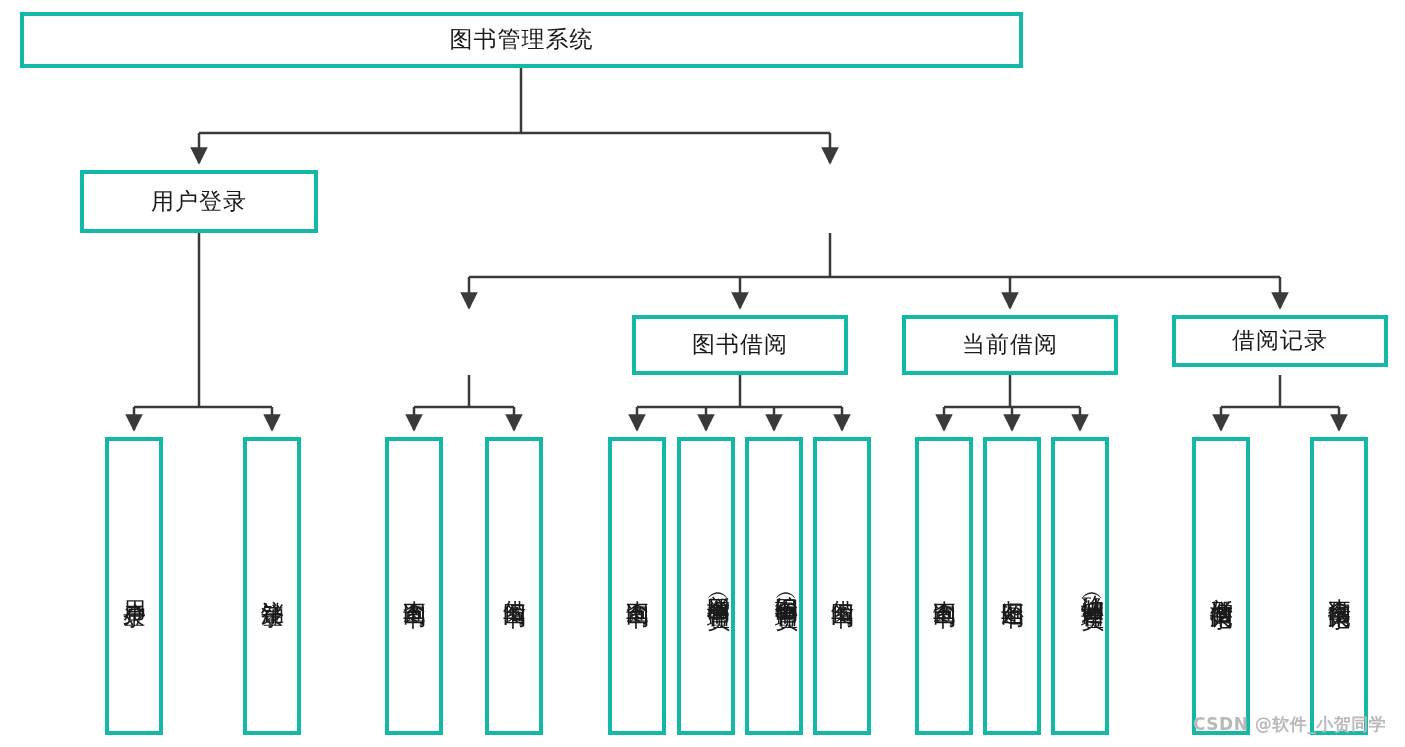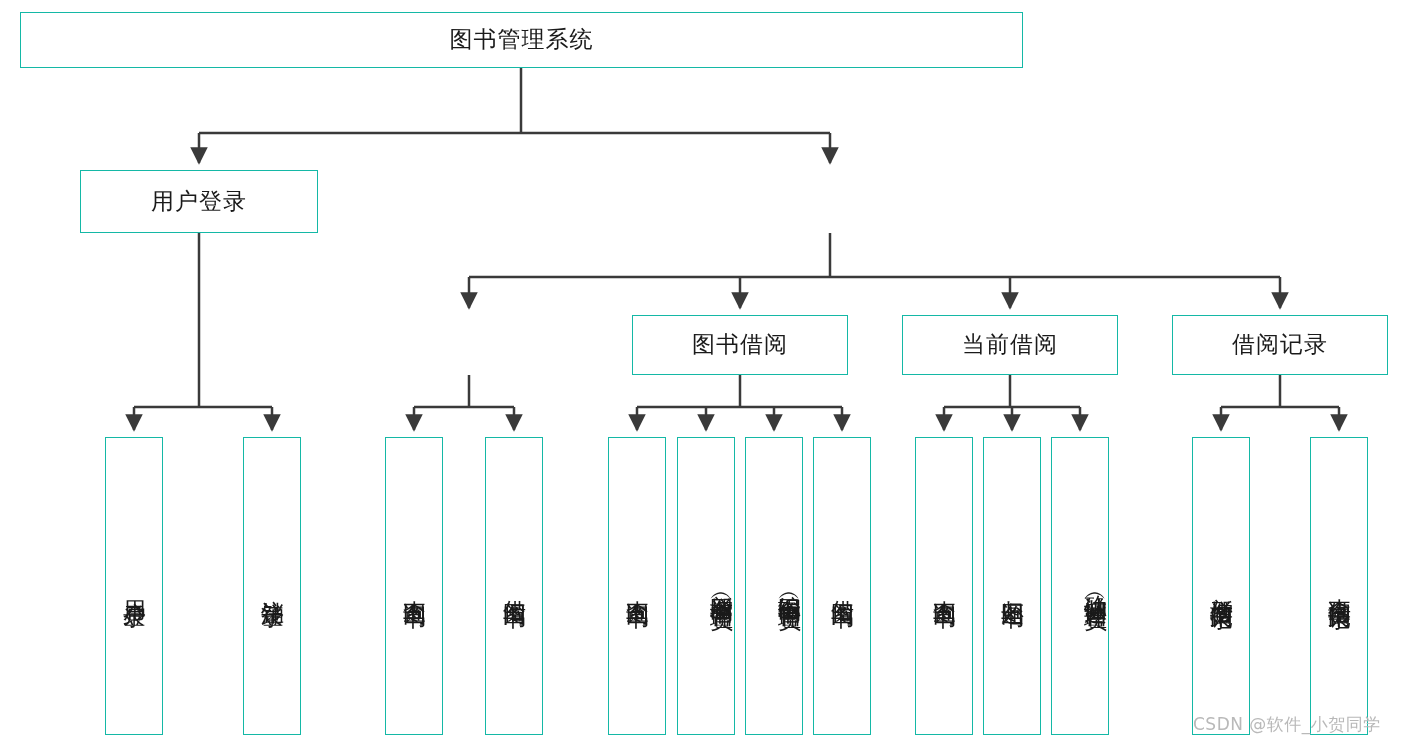--- a/index.html
+++ b/index.html
@@ -23,21 +23,21 @@
     left: 0;
     top: 0;
     width: 1405px;
     height: 747px;
     pointer-events: none;
   }
   .node {
     position: absolute;
     box-sizing: border-box;
     background: #ffffff;
-    border: 1px solid #14b8a6;
+    border: 4px solid #14b8a6;
     display: flex;
     align-items: center;
     justify-content: center;
     color: #1a1a1a;
   }
   .node.horiz {
     font-size: 23px;
     letter-spacing: 1px;
     line-height: 1.2;
   }
@@ -118,31 +118,31 @@
       <path d="M 1339 407 L 1339 430" marker-end="url(#arrow)"></path>
     </g>
   </svg>
 
   <div class="node horiz" style="left: 20px; top: 12px; width: 1003px; height: 56px;">图书管理系统</div>
 
   <div class="node horiz" style="left: 80px; top: 170px; width: 238px; height: 63px;">用户登录</div>
 
   <div class="node horiz" style="left: 902px; top: 315px; width: 216px; height: 60px;">当前借阅</div>
   <div class="node horiz" style="left: 632px; top: 315px; width: 216px; height: 60px;">图书借阅</div>
-  <div class="node horiz" style="left: 1172px; top: 315px; width: 216px; height: 60px;">借阅记录</div>
+  <div class="node horiz" style="left: 1172px; top: 315px; width: 216px; height: 52px;">借阅记录</div>
 
   <div class="node vert centered" style="left: 105px; top: 437px; width: 58px; height: 298px;">用户登录</div>
   <div class="node vert centered" style="left: 243px; top: 437px; width: 58px; height: 298px;">注销登录</div>
   <div class="node vert centered" style="left: 385px; top: 437px; width: 58px; height: 298px;">查询图书</div>
   <div class="node vert centered" style="left: 485px; top: 437px; width: 58px; height: 298px;">借阅图书</div>
   <div class="node vert centered" style="left: 608px; top: 437px; width: 58px; height: 298px;">查询图书</div>
   <div class="node vert" style="left: 677px; top: 437px; width: 58px; height: 298px;">新增图书（管理员）</div>
   <div class="node vert" style="left: 745px; top: 437px; width: 58px; height: 298px;">编辑图书（管理员）</div>
   <div class="node vert centered" style="left: 813px; top: 437px; width: 58px; height: 298px;">借阅图书</div>
   <div class="node vert centered" style="left: 915px; top: 437px; width: 58px; height: 298px;">查询图书</div>
   <div class="node vert centered" style="left: 983px; top: 437px; width: 58px; height: 298px;">归还图书</div>
   <div class="node vert" style="left: 1051px; top: 437px; width: 58px; height: 298px;">确认归还（管理员）</div>
   <div class="node vert centered" style="left: 1192px; top: 437px; width: 58px; height: 298px;">新增借阅记录</div>
   <div class="node vert centered" style="left: 1310px; top: 437px; width: 58px; height: 298px;">查询借阅记录</div>
 
-  <div class="watermark" style="left:1193px; top:713px;">CSDN @软件_小贺同学</div>
+  <div class="watermark" style="left:1193px; top:713px;font-weight:bold;">CSDN @软件_小贺同学</div>
 
 </div>
 
 </body></html>

